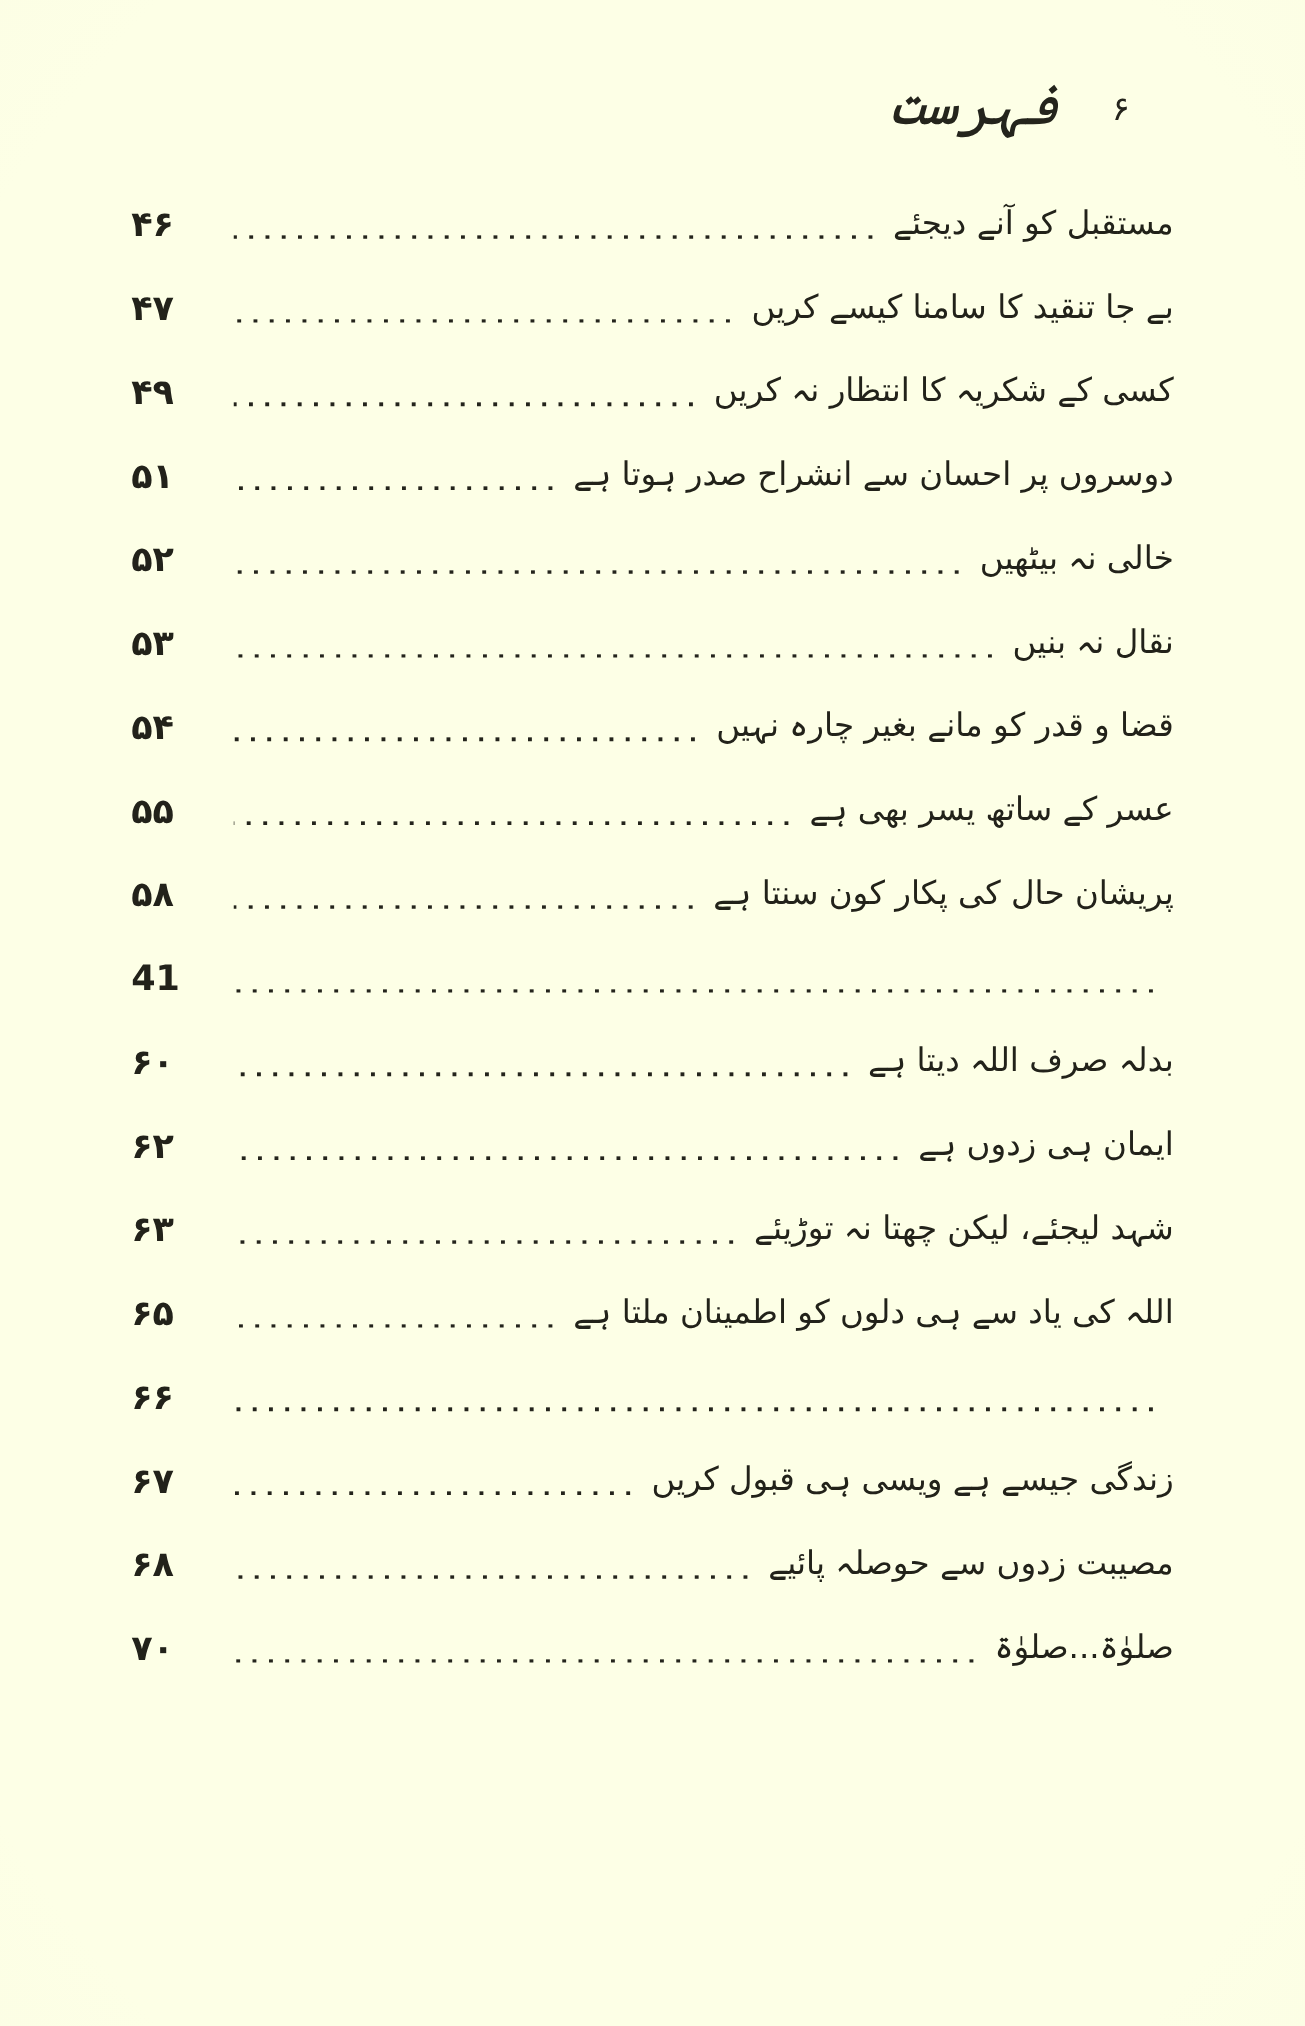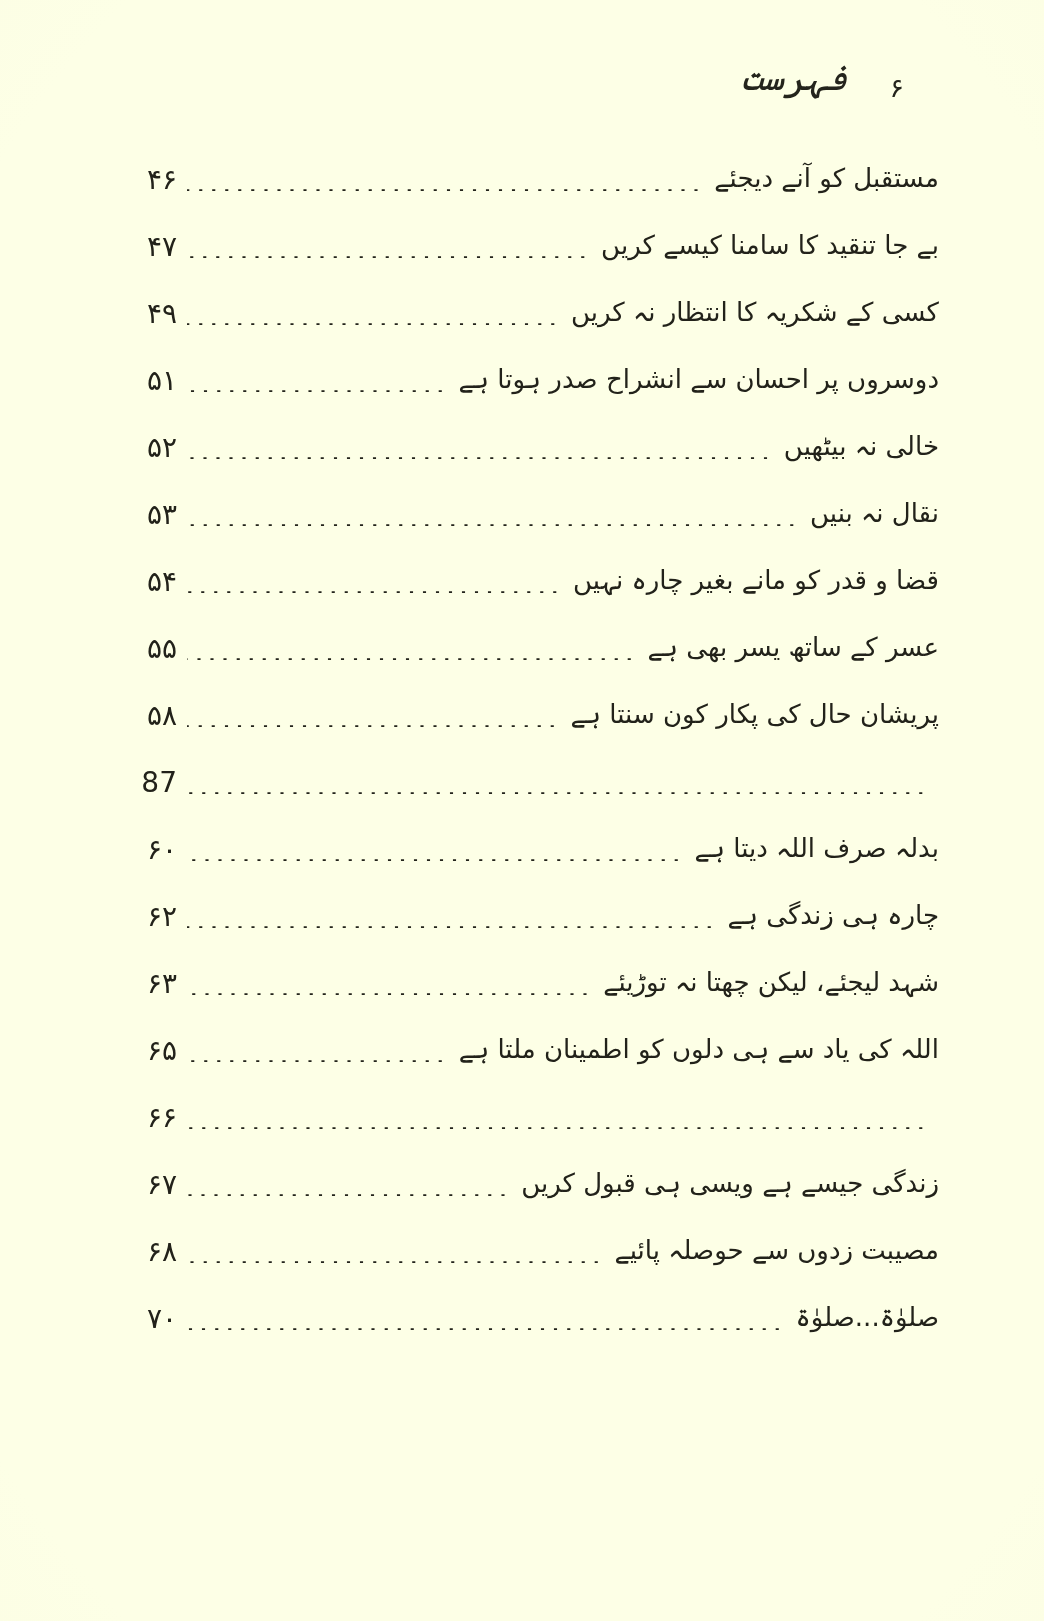--- a/index.html
+++ b/index.html
@@ -42,21 +42,21 @@
   }
   .header-pageno {
     font-size: 27px;
     color: #24241c;
     line-height: 1;
     padding-top: 14px;
     margin-left: 42px;
     font-family: "DejaVu Sans", sans-serif;
   }
   .header-title {
-    font-size: 36px;
+    font-size: 46px;
     color: #24241c;
     line-height: 1;
     font-family: "DejaVu Serif", serif;
     font-style: italic;
     letter-spacing: 1px;
   }
 
   
   .toc {
     position: absolute;
@@ -100,26 +100,27 @@
     top: 0;
     white-space: nowrap;
     font-size: 30px;
     letter-spacing: 3.5px;
     color: #24241c;
     line-height: 0.55;
   }
 
   .toc-pageno {
     flex: 0 0 72px;
-    text-align: right;
+    text-align: left;
     font-size: 28px;
     color: #22221a;
     font-family: "DejaVu Sans", sans-serif;
     line-height: 1;
     transform: translateY(-2px);
+    font-weight: bold;
   }
 </style>
 </head>
 <body>
 
 <div class="page">
 
   <div class="page-header">
     <div class="header-pageno">۶</div>
     <div class="header-title">فہرست</div>
@@ -166,29 +167,29 @@
         <span class="toc-leader"></span>
         <span class="toc-pageno">۵۵</span>
       </div>
       <div class="toc-row">
         <span class="toc-title">پریشان حال کی پکار کون سنتا ہے</span>
         <span class="toc-leader"></span>
         <span class="toc-pageno">۵۸</span>
       </div>
       <div class="toc-row">
         <span class="toc-leader"></span>
-        <span class="toc-pageno">87</span>
+        <span class="toc-pageno">41</span>
       </div>
       <div class="toc-row">
         <span class="toc-title">بدلہ صرف اللہ دیتا ہے</span>
         <span class="toc-leader"></span>
         <span class="toc-pageno">۶۰</span>
       </div>
       <div class="toc-row">
-        <span class="toc-title">چارہ ہی زندگی ہے</span>
+        <span class="toc-title">ایمان ہی زدوں ہے</span>
         <span class="toc-leader"></span>
         <span class="toc-pageno">۶۲</span>
       </div>
       <div class="toc-row">
         <span class="toc-title">شہد لیجئے، لیکن چھتا نہ توڑیئے</span>
         <span class="toc-leader"></span>
         <span class="toc-pageno">۶۳</span>
       </div>
       <div class="toc-row">
         <span class="toc-title">اللہ کی یاد سے ہی دلوں کو اطمینان ملتا ہے</span>

